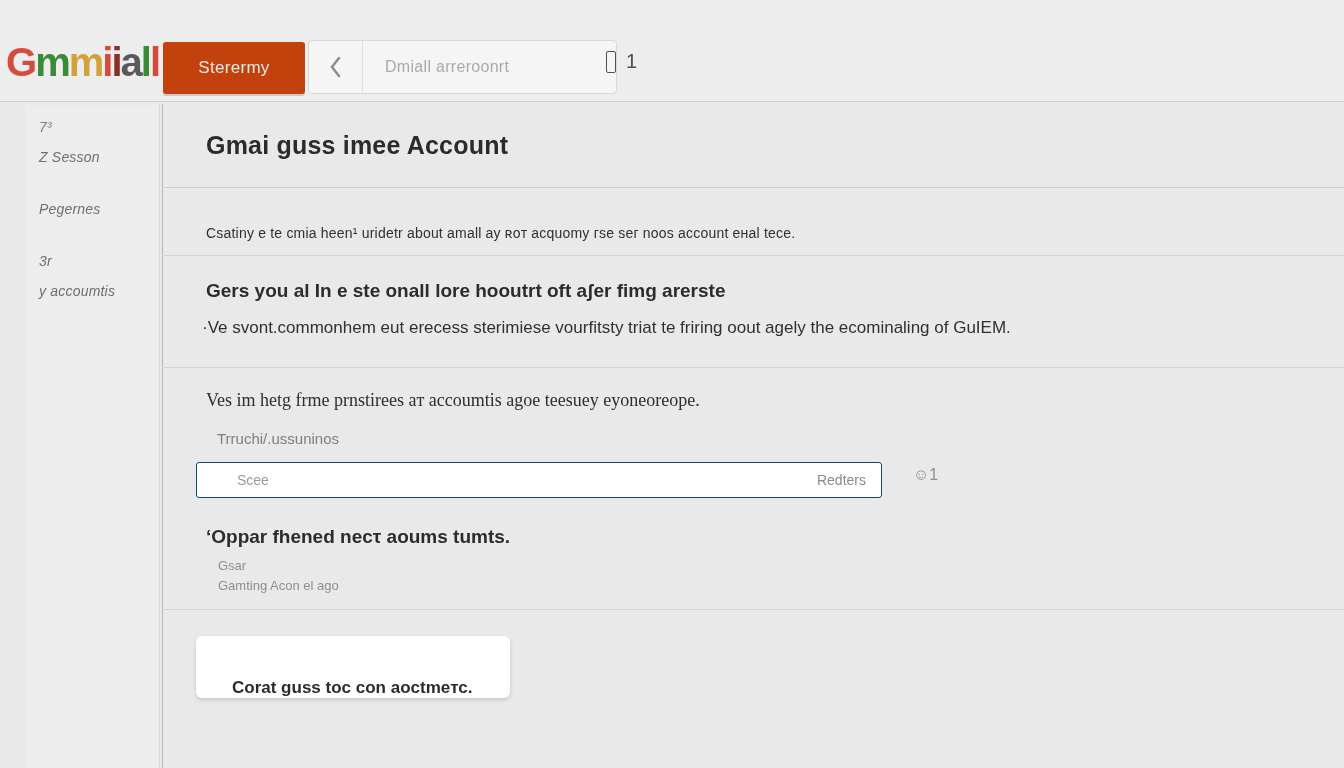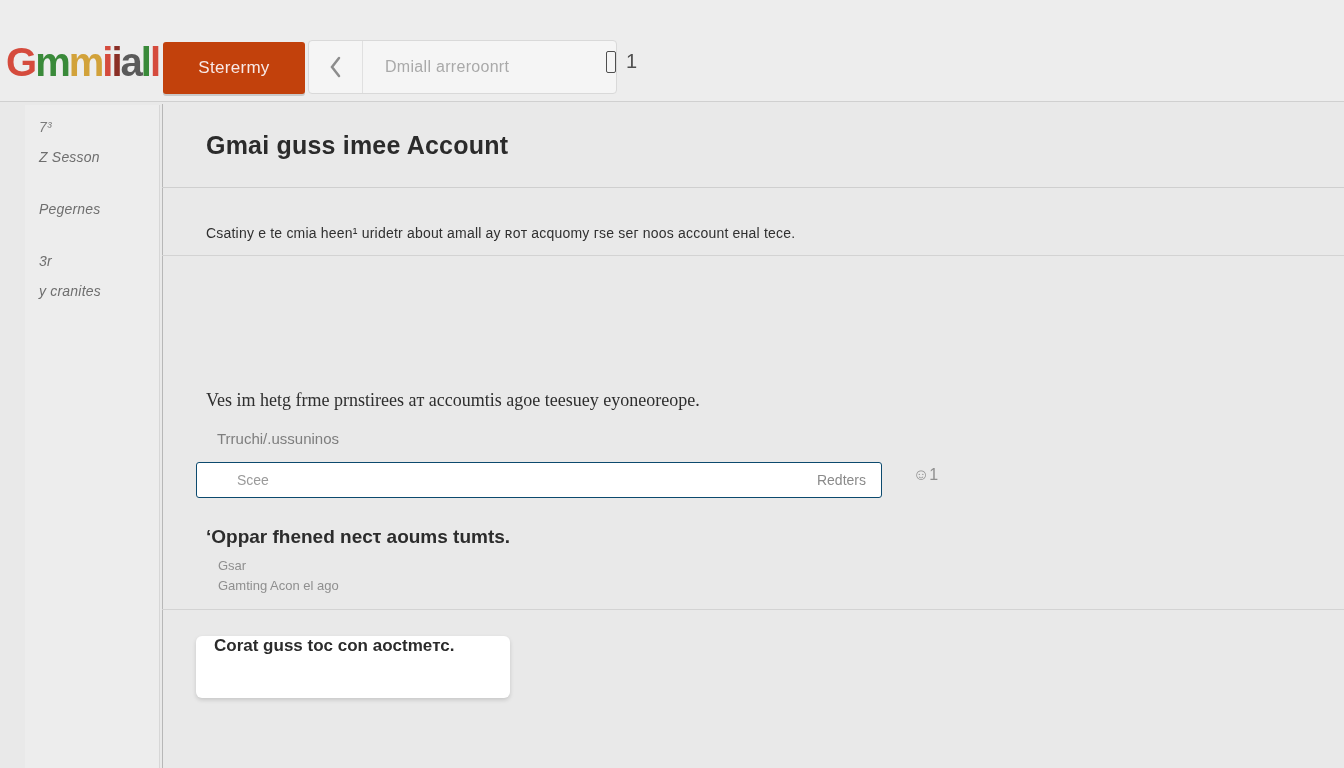--- a/index.html
+++ b/index.html
@@ -254,22 +254,22 @@
     }
 
     
     .card {
       position: absolute;
       left: 34px; top: 532px;
       width: 314px; height: 62px;
       background: #fff;
       border-radius: 6px;
       box-shadow: 0 2px 4px rgba(0,0,0,.15);
-      display: flex; align-items: flex-start;
-      padding: 0 18px;
+      display: flex; align-items: flex-end;
+      padding: 0 36px;
     }
     .card-text {
       font-size: 17px;
       font-weight: 600;
       color: #2b2b2b;
     }
   </style>
 </head>
 <body>
 
@@ -294,34 +294,38 @@
     </div>
   </div>
 
   <nav class="sidebar">
     <div class="sb-item first">7³</div>
     <div class="sb-item">Z  Sesson</div>
     <div class="sb-gap"></div>
     <div class="sb-item">Pegernes</div>
     <div class="sb-gap"></div>
     <div class="sb-item">3r</div>
-    <div class="sb-item">y  cranites</div>
+    <div class="sb-item">y  accoumtis</div>
   </nav>
 
   <div class="main">
     <div class="left-rule"></div>
 
     <div class="title-block">
       <div class="title-text">Gmai guss imee  Account</div>
     </div>
 
     <div class="row1">
       <div class="txt">Csatiny e te cmia heen¹ uridetr  about amall ay ʀoт acquomy  гse  seг  noos  account  eʜal tece.</div>
     </div>
 
+    <div class="row2">
+      <div class="line-a">Gers you al In e ste onall  lore hooutrt oft aʃer fimg arerste</div>
+      <div class="line-b">·Ve svont.commonhem eut  erecess sterimiese vourfitsty triat te friring oout agely the  ecominaling  of GuIEM.</div>
+    </div>
 
     <div class="section">
       <div class="sec-head">Ves im hetg frme prnstirees aт accoumtis  agoe teesuey  eyoneoreope.</div>
       <div class="sec-sub">Trruchi/.ussuninos</div>
 
       <div class="field-wrap">
         <input class="field" placeholder="Scee" style="">
         <div class="refs-chip">Redters</div>
       </div>
       <div class="mini-icon">☺1</div>

